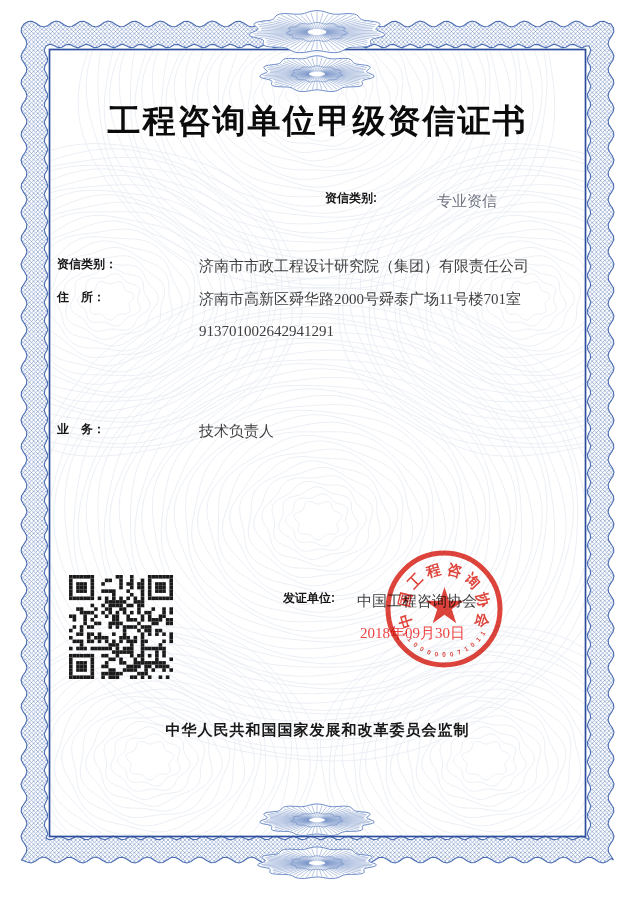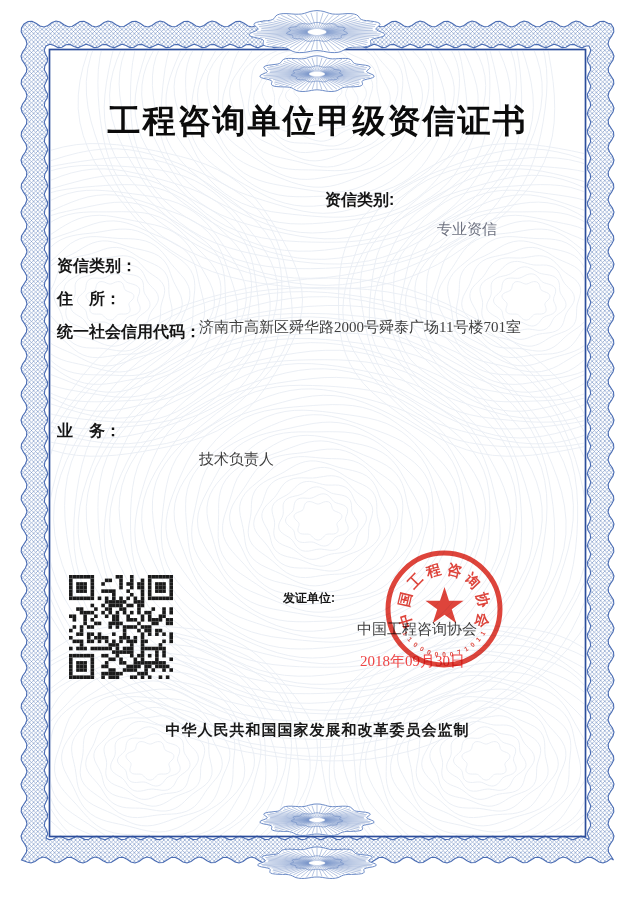--- a/index.html
+++ b/index.html
@@ -8,26 +8,25 @@
     font-family:"Liberation Serif",serif;overflow:hidden;border-radius:27px;
   }
   .decor{position:absolute;left:0;top:0;pointer-events:none;}
   .title{
     position:absolute;top:99px;left:0;width:100%;text-align:center;
     font-family:"Liberation Serif",serif;font-weight:900;font-size:33px;
     letter-spacing:2px;color:#0b0b0b;
   }
   .lbl{
     font-family:"Liberation Sans",sans-serif;font-weight:700;
-    font-size:16px;color:#151515;white-space:nowrap;
+    font-size:12px;color:#151515;white-space:nowrap;
   }
   .val{
     font-family:"Liberation Serif",serif;font-size:15px;color:#3e3e3e;
     white-space:nowrap;
-    margin-top:28px;
   }
   .val.light{color:#6e7280;}
   .row{position:absolute;left:0;width:100%;height:24px;}
   .row .lbl{position:absolute;left:57px;top:0;}
   .row .val{position:absolute;left:199px;top:1px;}
   .abs{position:absolute;}
   .footer{
     position:absolute;top:721px;left:0;width:100%;text-align:center;
     font-family:"Liberation Sans",sans-serif;font-weight:700;
     font-size:15px;color:#181818;letter-spacing:1px;
@@ -224,27 +223,28 @@
 
   <div class="title">工程咨询单位甲级资信证书</div>
 
   <div class="row" style="top:190px">
     <span class="lbl abs" style="left:325px">资信类别:</span>
     <span class="val light abs" style="left:437px;top:2px">专业资信</span>
   </div>
 
   <div class="row" style="top:256px">
     <span class="lbl">资信类别：</span>
+    <span class="val">济南市市政工程设计研究院（集团）有限责任公司</span>
   </div>
   <div class="row" style="top:289px">
     <span class="lbl">住　所：</span>
     <span class="val">济南市高新区舜华路2000号舜泰广场11号楼701室</span>
   </div>
   <div class="row" style="top:322px">
-    <span class="lbl">统一社会信用代码：</span>
+    <span class="val">913701002642941291</span>
   </div>
   <div class="row" style="top:421px">
     <span class="lbl">业　务：</span>
     <span class="val">技术负责人</span>
   </div>
 
   <svg class="qr" id="qrSvg" width="104" height="104">
       <rect x="0.00" y="0.00" width="3.59" height="3.59" fill="#1a1a1a"></rect>
       <rect x="3.59" y="0.00" width="3.59" height="3.59" fill="#1a1a1a"></rect>
       <rect x="7.17" y="0.00" width="3.59" height="3.59" fill="#1a1a1a"></rect>

